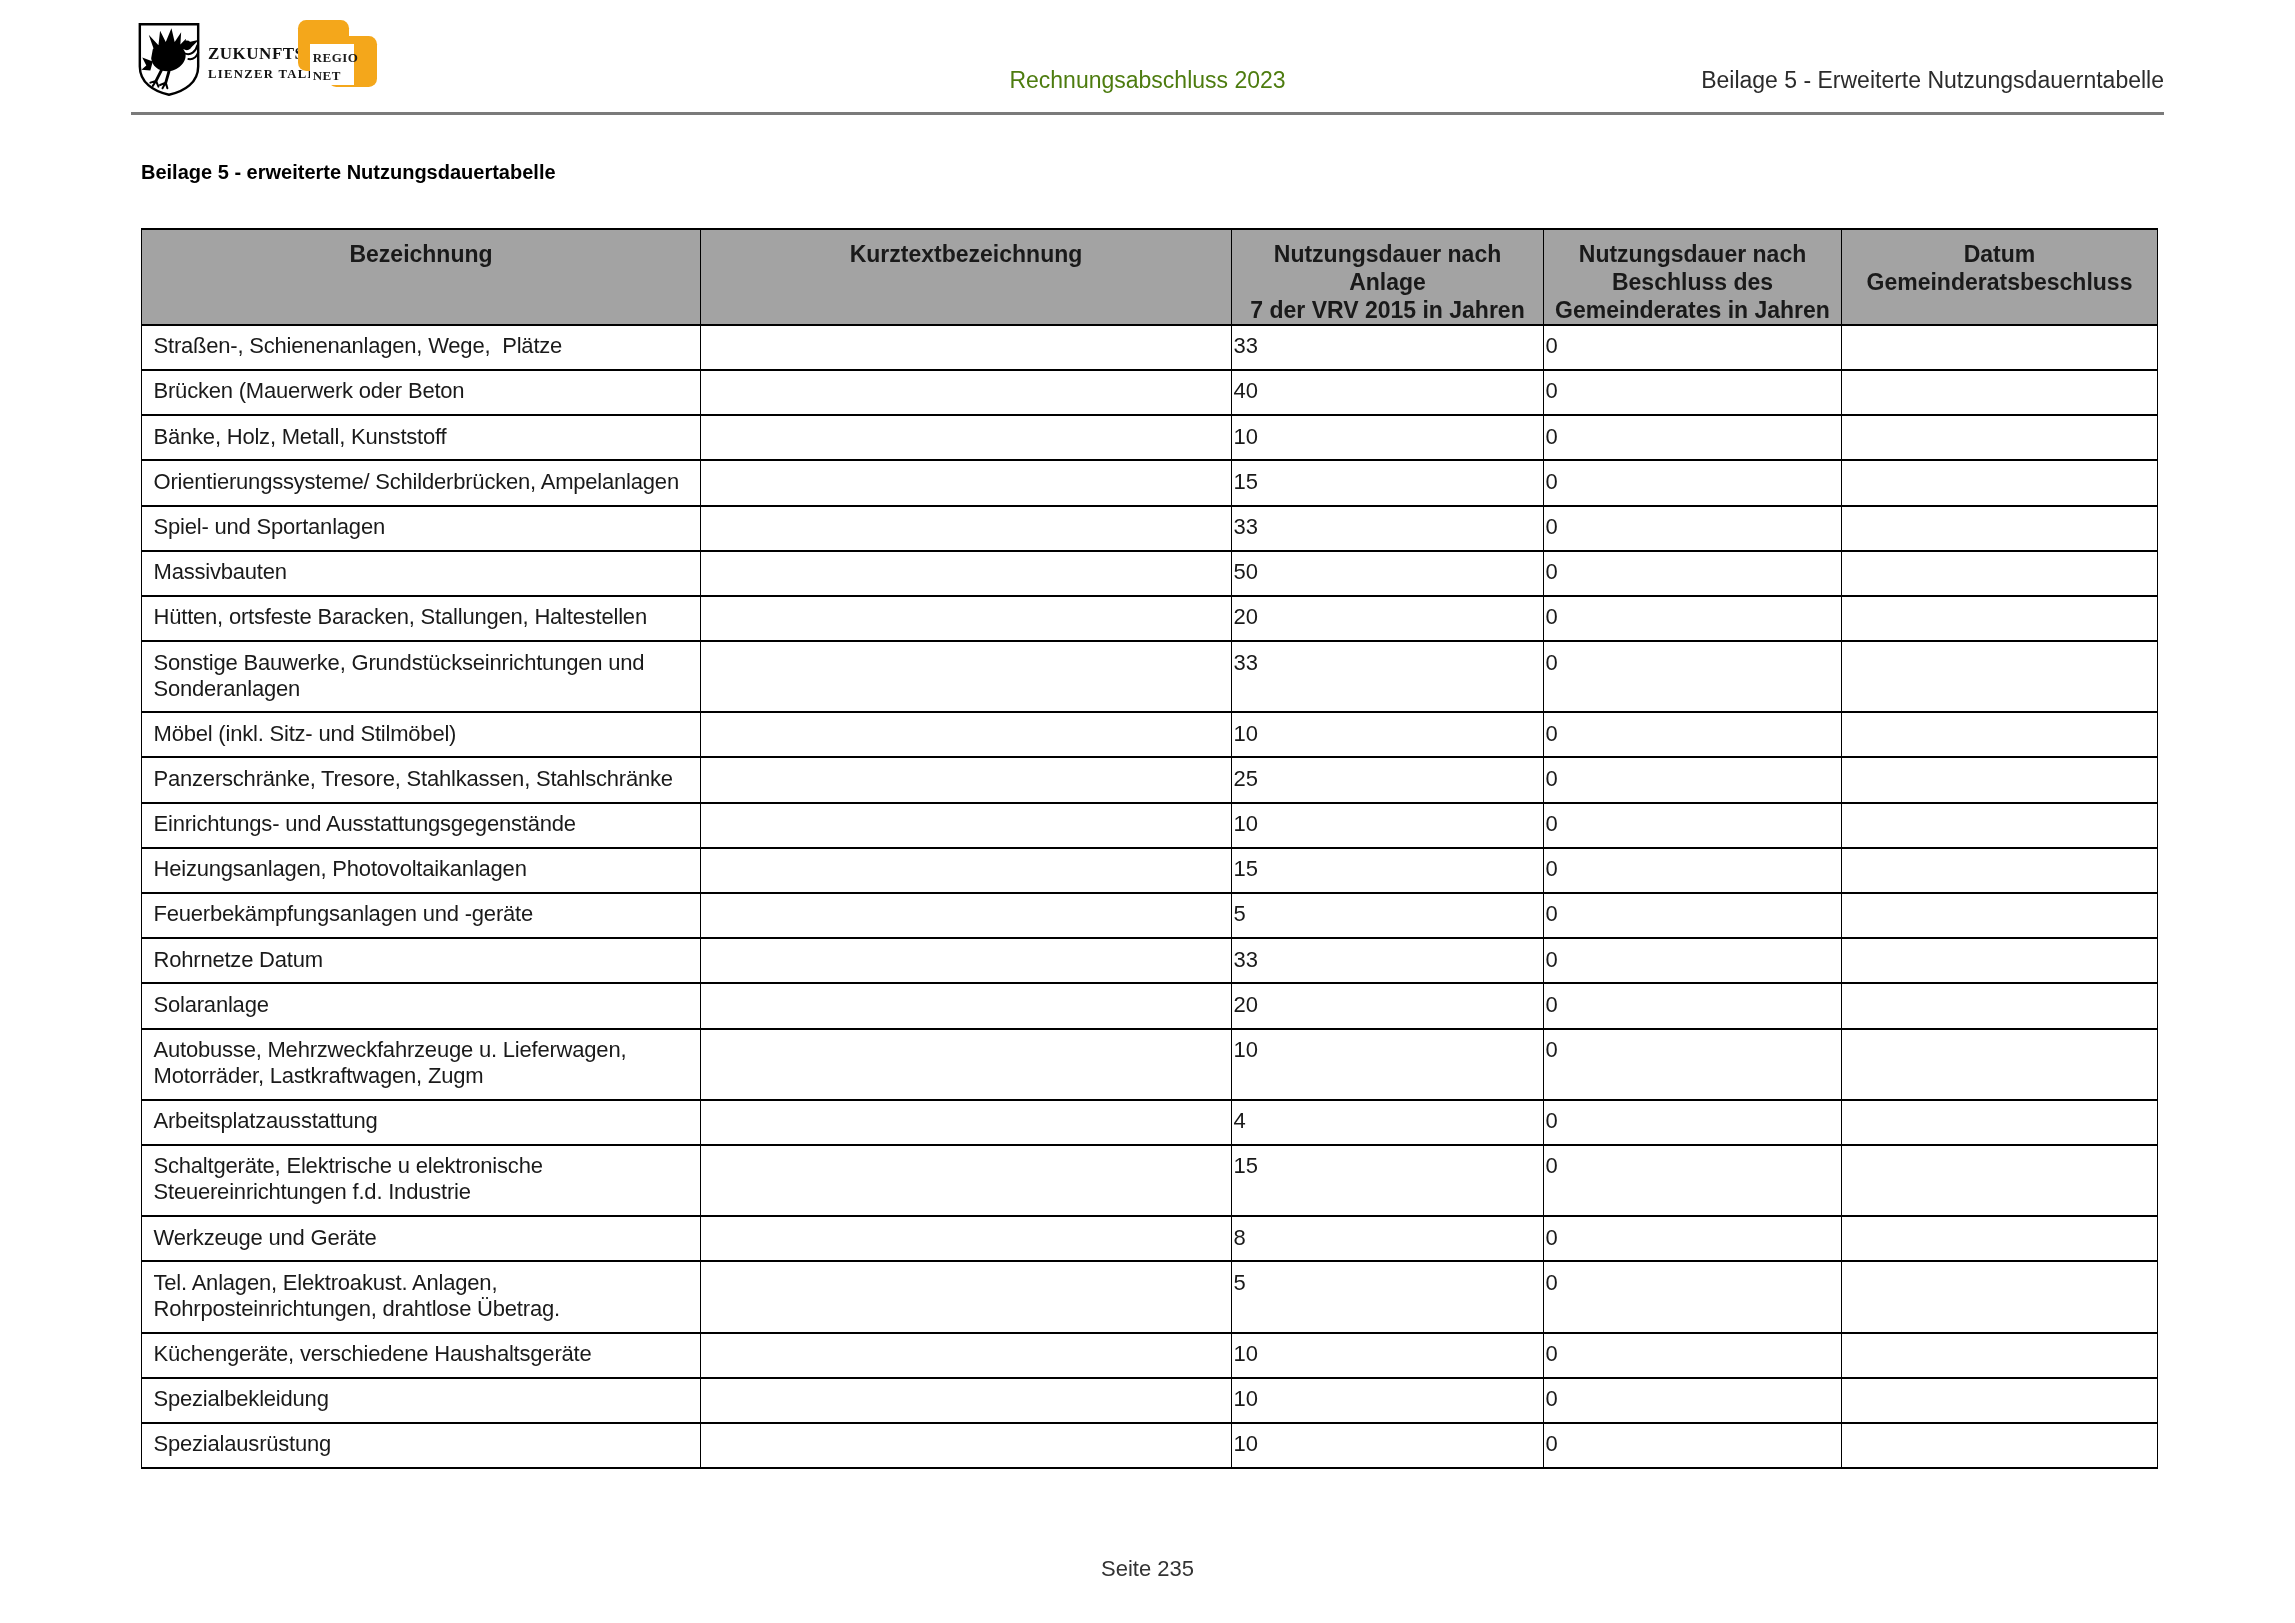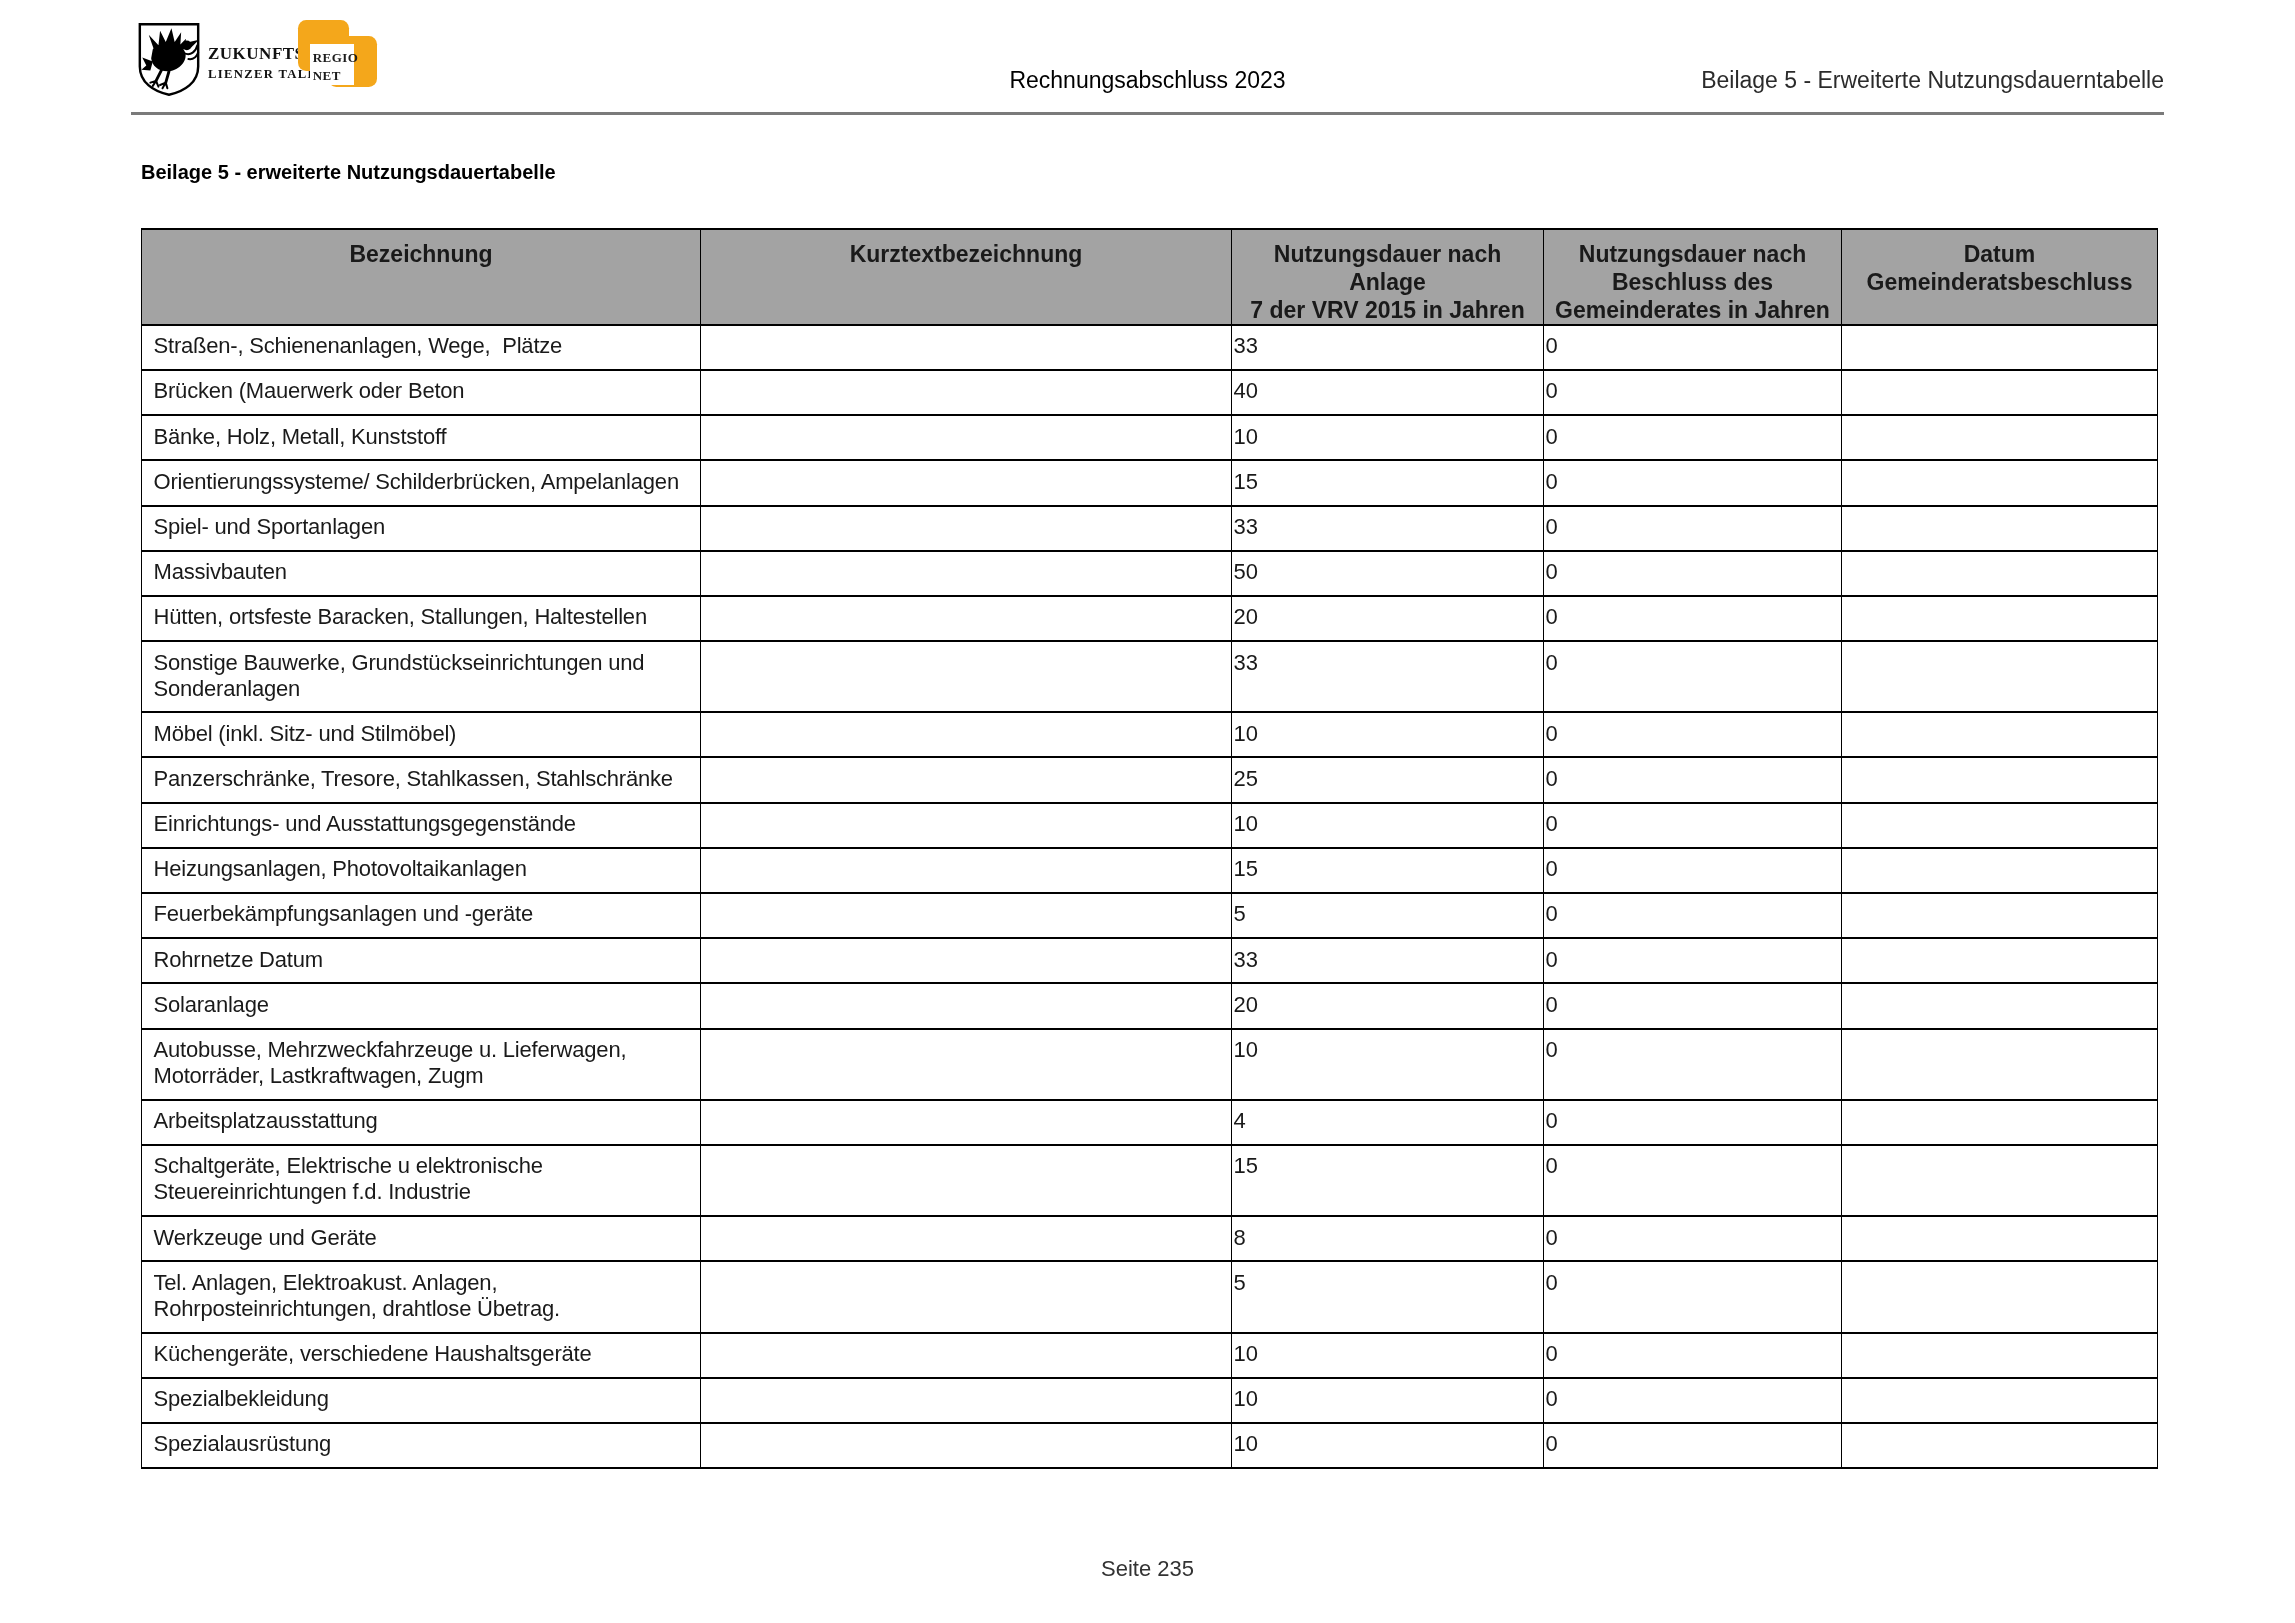--- a/index.html
+++ b/index.html
@@ -26,21 +26,21 @@
   .regionet { position: absolute; left: 298px; top: 14.8px; width: 82px; height: 79px; }
   .rn-sq { position: absolute; border-radius: 8.2px; }
   .rn-sq1 { left: 0; top: 4.9px; width: 51px; height: 51px; }
   .rn-sq2 { left: 29.5px; top: 21px; width: 49px; height: 51px; }
   .rn-white { position: absolute; left: 12.3px; top: 29.5px; width: 44px; height: 41px; background: #fff; }
   .rn-text { position: absolute; left: 14.8px; top: 34px; font-family: "Liberation Serif", serif;
              font-size: 13px; font-weight: bold; line-height: 18px; letter-spacing: 0.4px;
              color: #1c1c1c; white-space: pre-wrap; }
 
   .hdr-doc-title { position: absolute; top: 67px; left: 50%; transform: translateX(-50%);
-                   font-size: 23px; color: #000000; white-space: nowrap; }
+                   font-size: 23px; color: #4d7c0f; white-space: nowrap; }
   .hdr-section-title { position: absolute; top: 67px; right: 131px;
                        font-size: 23px; color: #2b2b2b; white-space: nowrap; }
   .hdr-rule { position: absolute; top: 112px; left: 131px; width: 2033px; height: 2.5px; background: #7a7a7a; }
 
   
   .page-title { position: absolute; top: 161px; left: 141px; font-size: 20px; font-weight: bold; color: #000; }
 
   
   .tbl-wrap { position: absolute; top: 228px; left: 141px; }
   table { border-collapse: collapse; table-layout: fixed; width: 2017px; }

